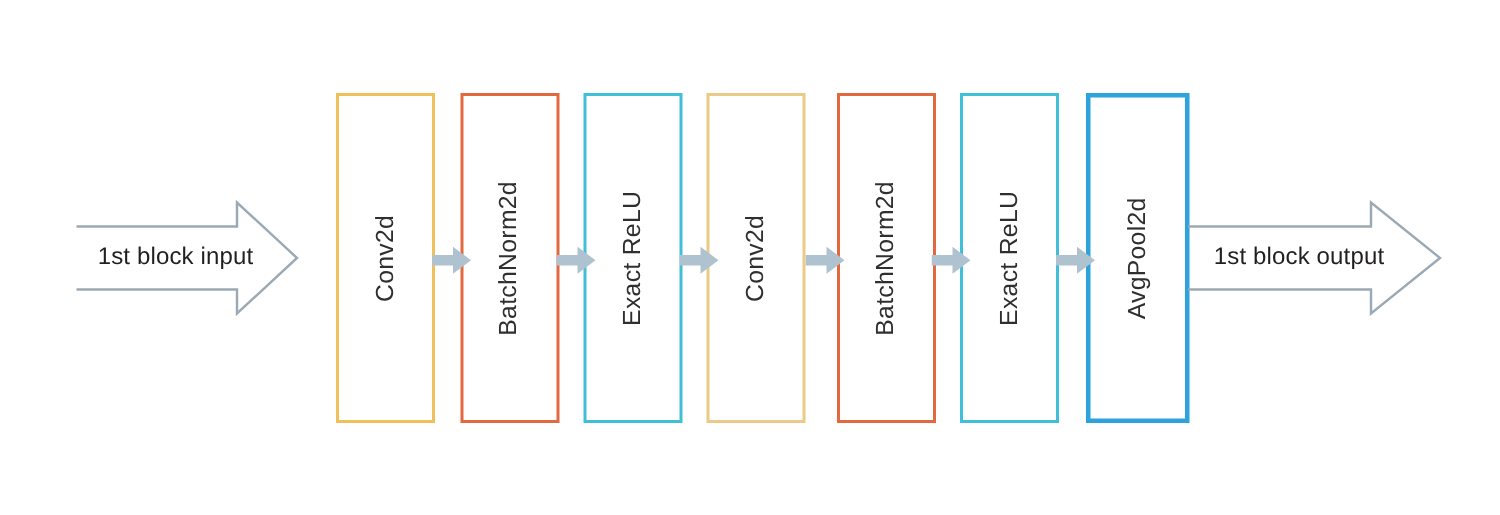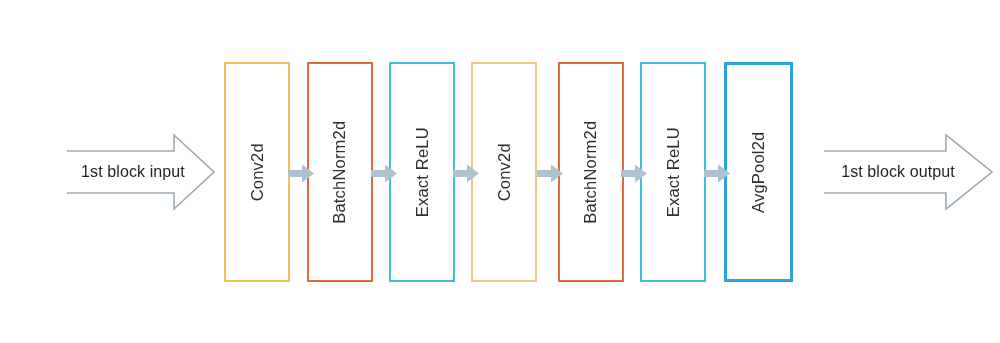--- a/index.html
+++ b/index.html
@@ -36,24 +36,24 @@
     top: 0;
     height: 78px;
     display: flex;
     align-items: center;
     font-size: 16px;
     color: #231f20;
     white-space: nowrap;
     letter-spacing: 0.1px;
   }
 
-  #input-arrow { left: 66px; width: 150px; }
+  #input-arrow { left: 50px; width: 150px; }
   #input-arrow .arrow-label { left: 7px; width: 120px; justify-content: center; }
 
-  #output-arrow { left: 790px; width: 172px; margin-left: 32px; }
+  #output-arrow { left: 790px; width: 172px; }
   #output-arrow .arrow-label { left: 12px; width: 128px; justify-content: center; }
 
   
   .layer-box {
     position: absolute;
     top: 62px;
     height: 220px;
     background: #ffffff;
     box-sizing: border-box;
     display: flex;

